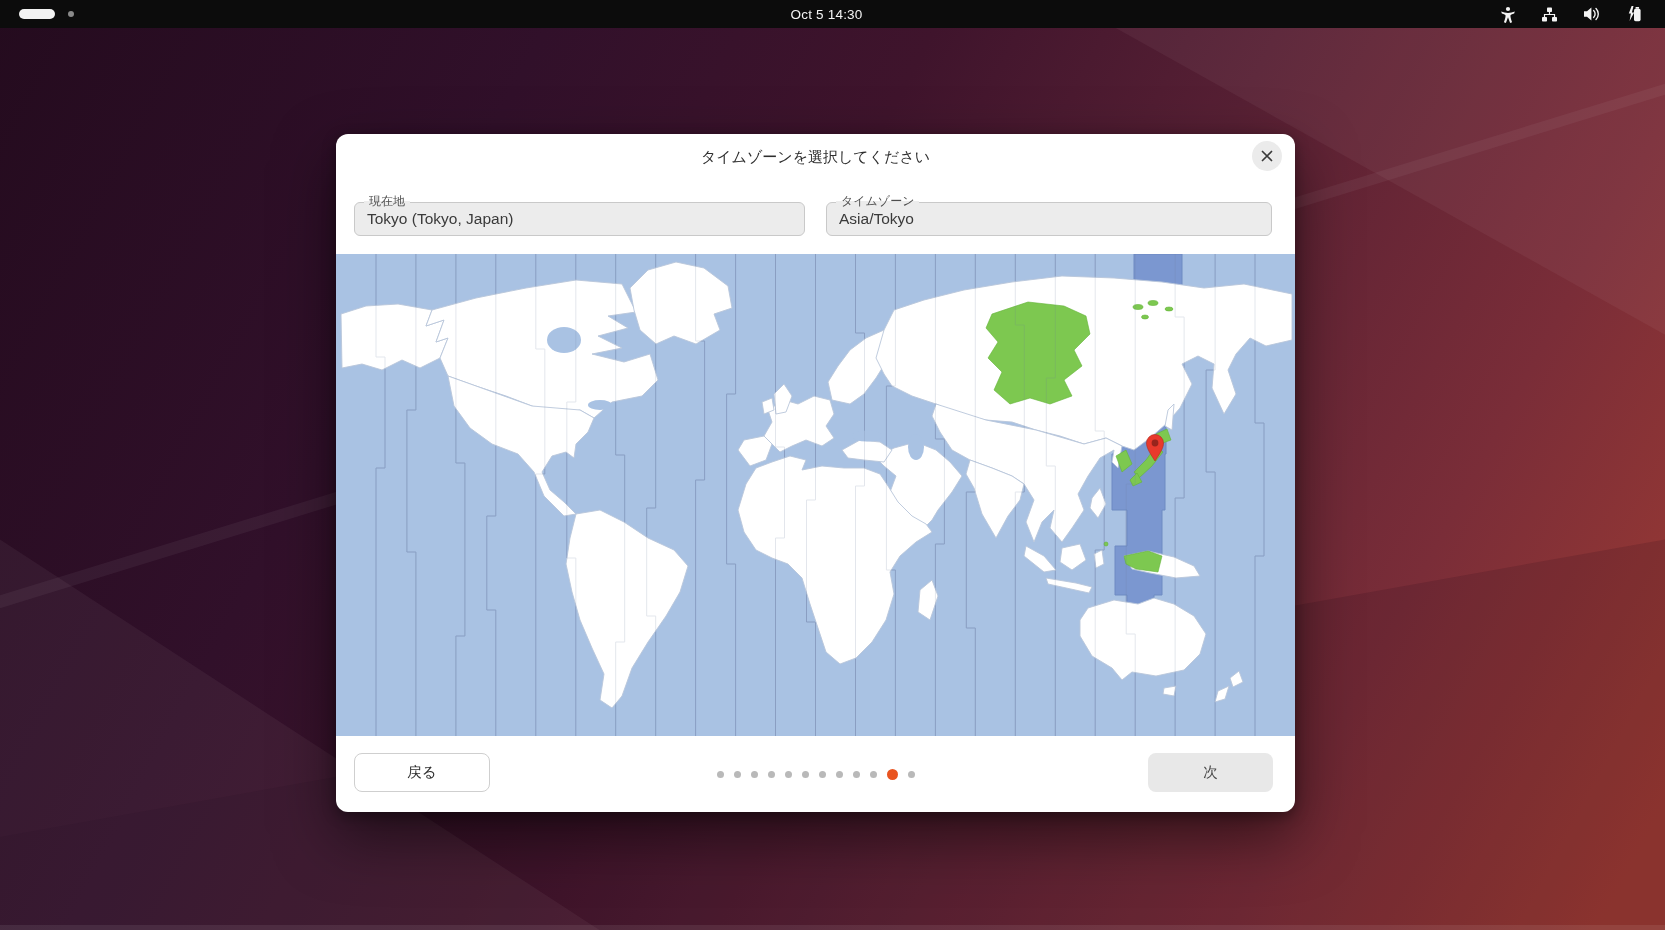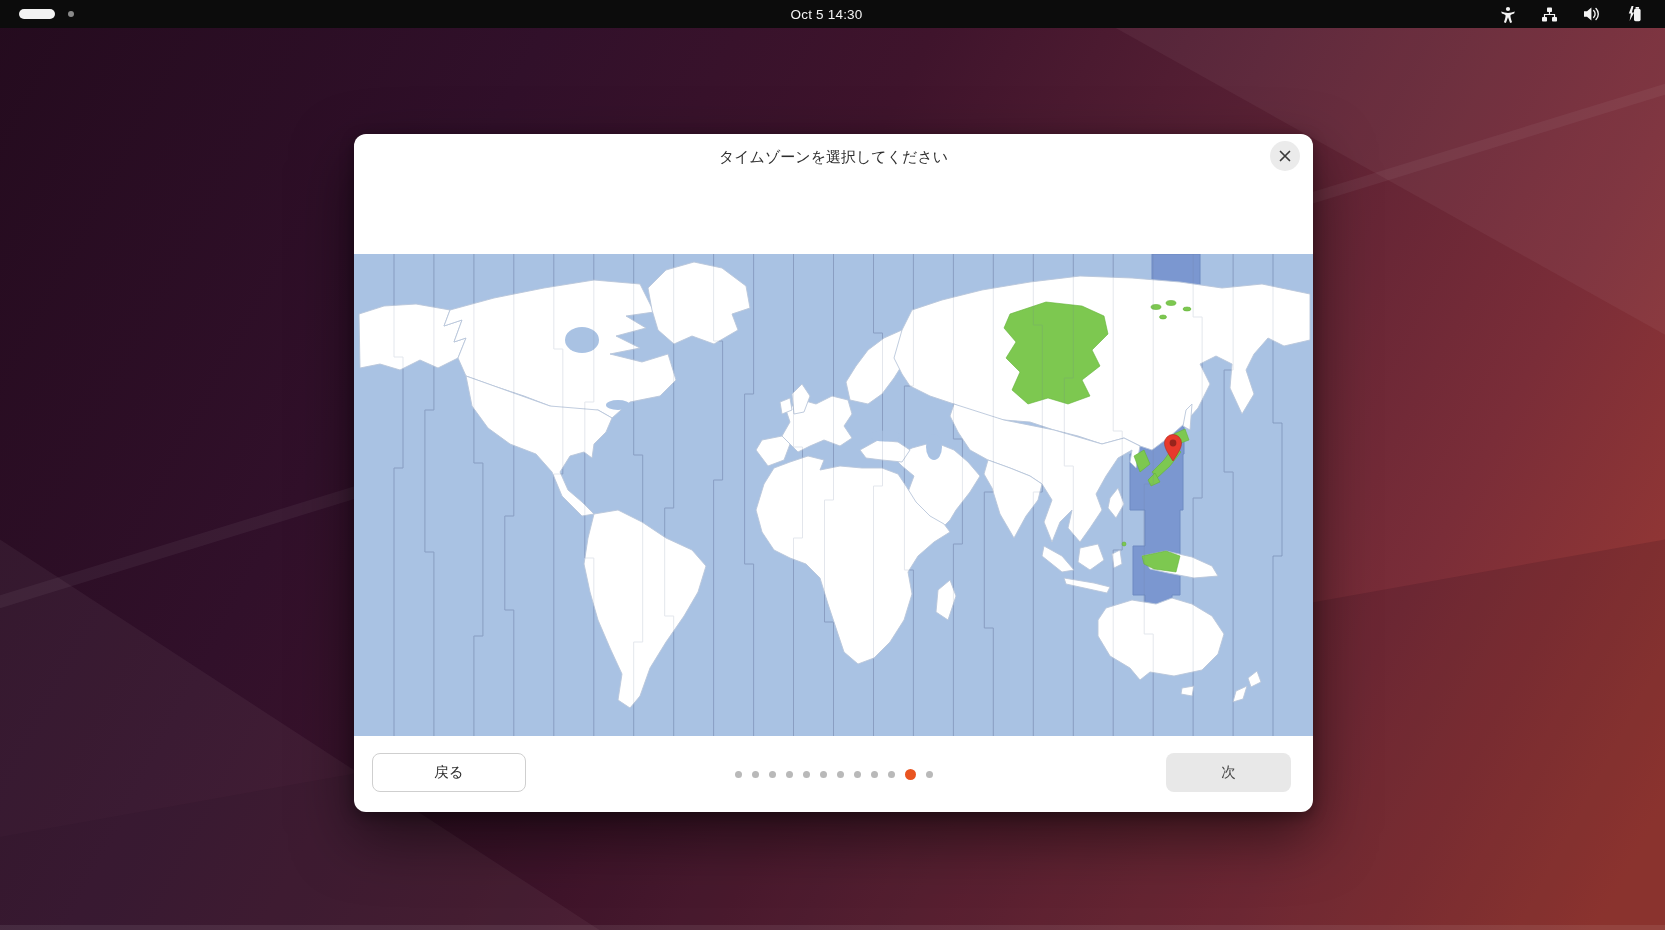--- a/index.html
+++ b/index.html
@@ -20,39 +20,39 @@
   
   .topbar{position:absolute;left:0;top:0;right:0;height:28px;background:#0c0c0c;
     display:flex;align-items:center;color:#fff;z-index:5;}
   .tb-left{display:flex;align-items:center;gap:13px;padding-left:19px;}
   .ws-pill{width:36px;height:10px;border-radius:5px;background:#f2f2f2;}
   .ws-dot{width:6px;height:6px;border-radius:50%;background:#8a8a8a;}
   .tb-clock{position:absolute;left:0;right:12px;text-align:center;font-size:13.5px;color:#f4f4f4;letter-spacing:.2px;}
   .tb-right{margin-left:auto;display:flex;align-items:center;gap:25px;padding-right:22px;z-index:2;}
   .tb-right svg{display:block;}
   
-  .dialog{position:absolute;left:354px;top:134px;width:959px;height:678px;background:#ffffff;
+  .dialog{position:absolute;left:336px;top:134px;width:959px;height:678px;background:#ffffff;
     border-radius:12px;box-shadow:0 24px 60px rgba(0,0,0,.5),0 4px 14px rgba(0,0,0,.35);z-index:4;}
   .dlg-title{position:absolute;top:14px;left:0;right:0;text-align:center;font-size:15px;color:#2e2e2e;}
   .close-btn{position:absolute;top:7px;right:13px;width:30px;height:30px;border:none;border-radius:50%;
     background:#ebebeb;display:flex;align-items:center;justify-content:center;cursor:pointer;padding:0;}
   .fields{position:absolute;top:68px;left:18px;right:23px;display:flex;gap:21px;}
   .field{position:relative;height:32px;background:#ececec;border:1px solid #c9c9c9;border-radius:6px;
     display:flex;align-items:center;padding:0 12px;cursor:text;}
   .field-loc{width:425px;flex:none;}
   .field-tz{flex:1;}
   .field-label{position:absolute;top:-9px;left:9px;font-size:12px;line-height:14px;color:#4d4d4d;padding:0 5px;
     background:linear-gradient(to bottom,#ffffff 48%,#ececec 48%);border-radius:3px;}
   .field-value{font-size:15.5px;color:#3a3a3a;white-space:nowrap;overflow:hidden;}
   .map-wrap{position:absolute;top:120px;left:0;width:959px;height:482px;overflow:hidden;cursor:pointer;}
   .map-wrap svg{display:block;}
   
   .dlg-footer{position:absolute;left:0;right:0;bottom:0;height:76px;}
   .btn{font-family:inherit;font-size:14.5px;cursor:pointer;}
-  .btn-back{position:absolute;left:18px;top:17px;width:154px;height:39px;background:#fff;
+  .btn-back{position:absolute;left:18px;top:17px;width:136px;height:39px;background:#fff;
     border:1px solid #cfcfcf;border-radius:8px;color:#2f2f2f;}
   .btn-next{position:absolute;right:22px;top:17px;width:125px;height:39px;background:#e8e8e8;
     border:none;border-radius:8px;color:#454545;}
   .dots{position:absolute;left:0;right:0;top:0;bottom:0;display:flex;align-items:center;justify-content:center;gap:10px;}
   .dot{width:7px;height:7px;border-radius:50%;}
   .dot.active{width:11px;height:11px;}
 </style>
 </head>
 <body>
 
@@ -105,20 +105,28 @@
 
 <div class="dialog">
   <div class="dlg-title">タイムゾーンを選択してください</div>
   <button class="close-btn" aria-label="close">
     <svg width="12" height="12" viewBox="0 0 12 12">
       <path d="M1.5 1.5 10.5 10.5 M10.5 1.5 1.5 10.5" stroke="#3a3a3a" stroke-width="1.7" stroke-linecap="round"></path>
     </svg>
   </button>
 
   <div class="fields">
+    <div class="field field-loc">
+      <span class="field-label">現在地</span>
+      <span class="field-value">Tokyo (Tokyo, Japan)</span>
+    </div>
+    <div class="field field-tz">
+      <span class="field-label">タイムゾーン</span>
+      <span class="field-value">Asia/Tokyo</span>
+    </div>
   </div>
 
   <div class="map-wrap">
     <svg width="959" height="482" viewBox="0 0 959 482">
 
       <rect x="0" y="0" width="959" height="482" fill="#a9c2e3"></rect>
 
       <g id="zone-lines" fill="none" stroke-width="1" opacity="0.85" stroke="#8da3c9">
           <path d="M40 0 V103 h9 V214 h-9 V482"></path>
           <path d="M79.9 0 V156 h-9 V298 h9 V482"></path>

